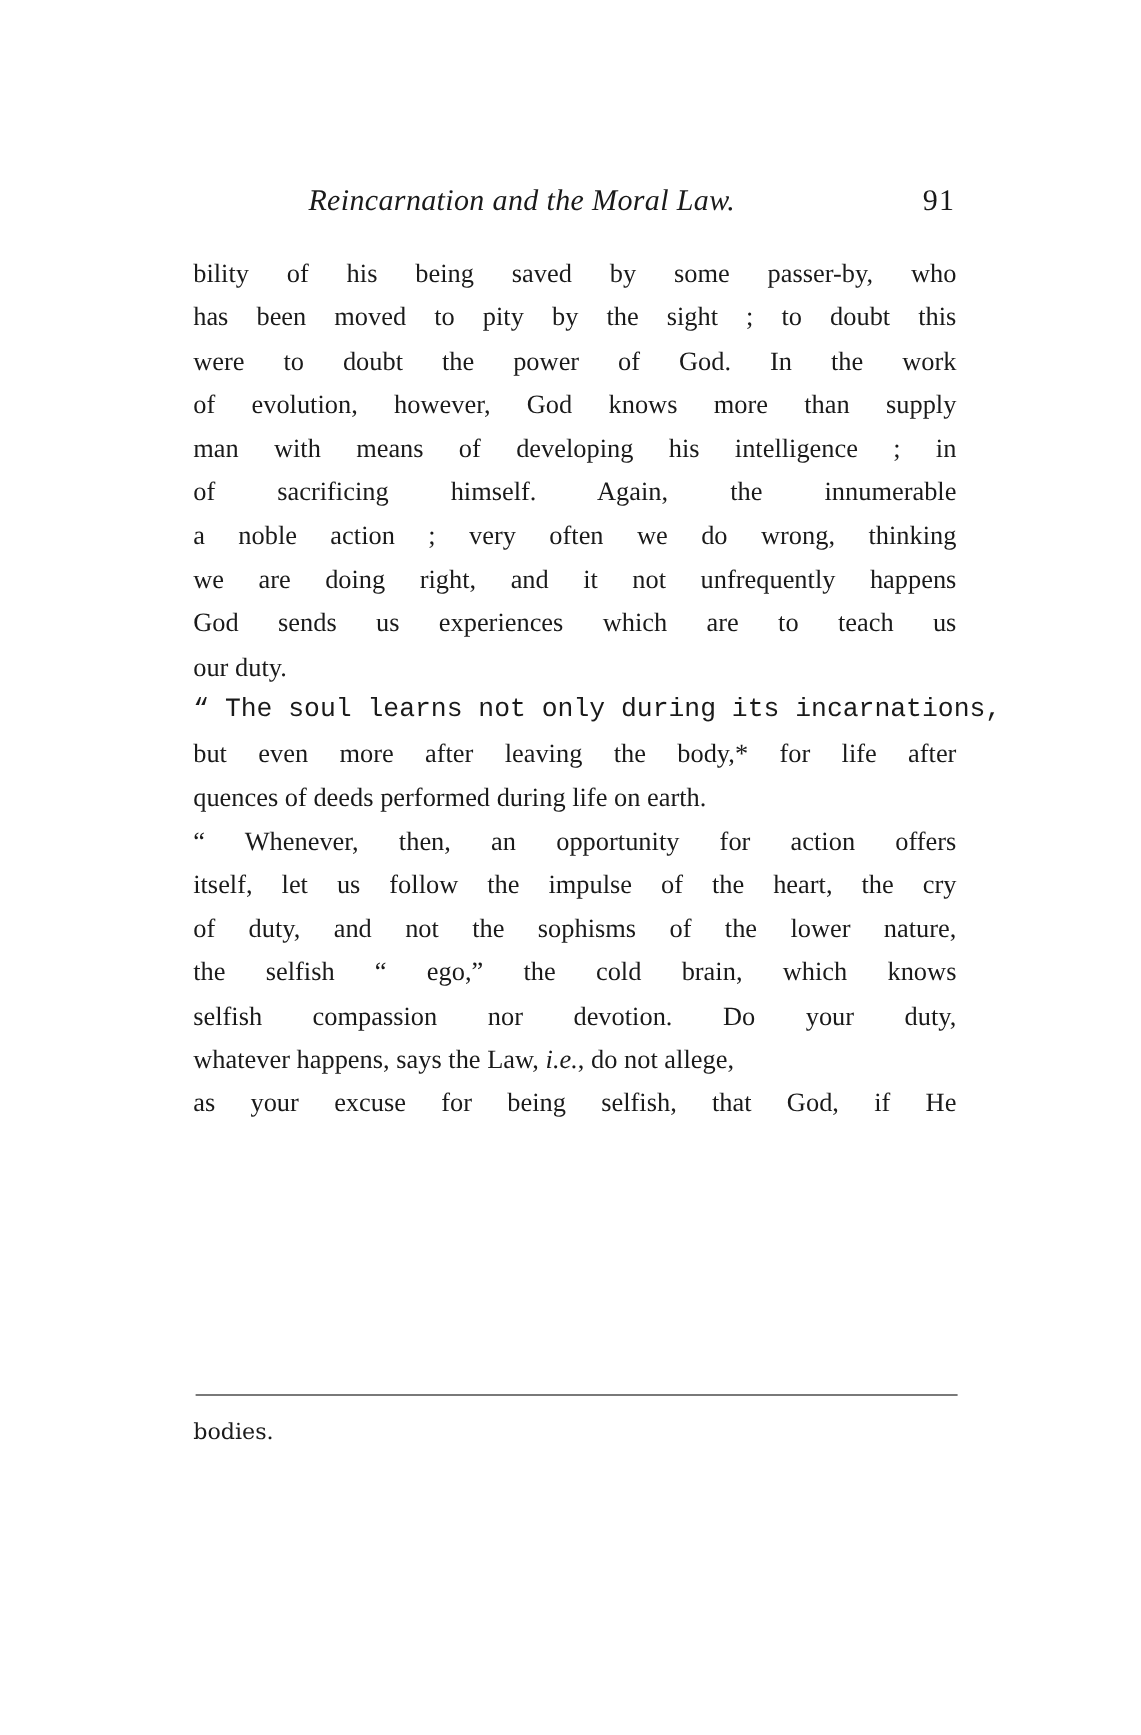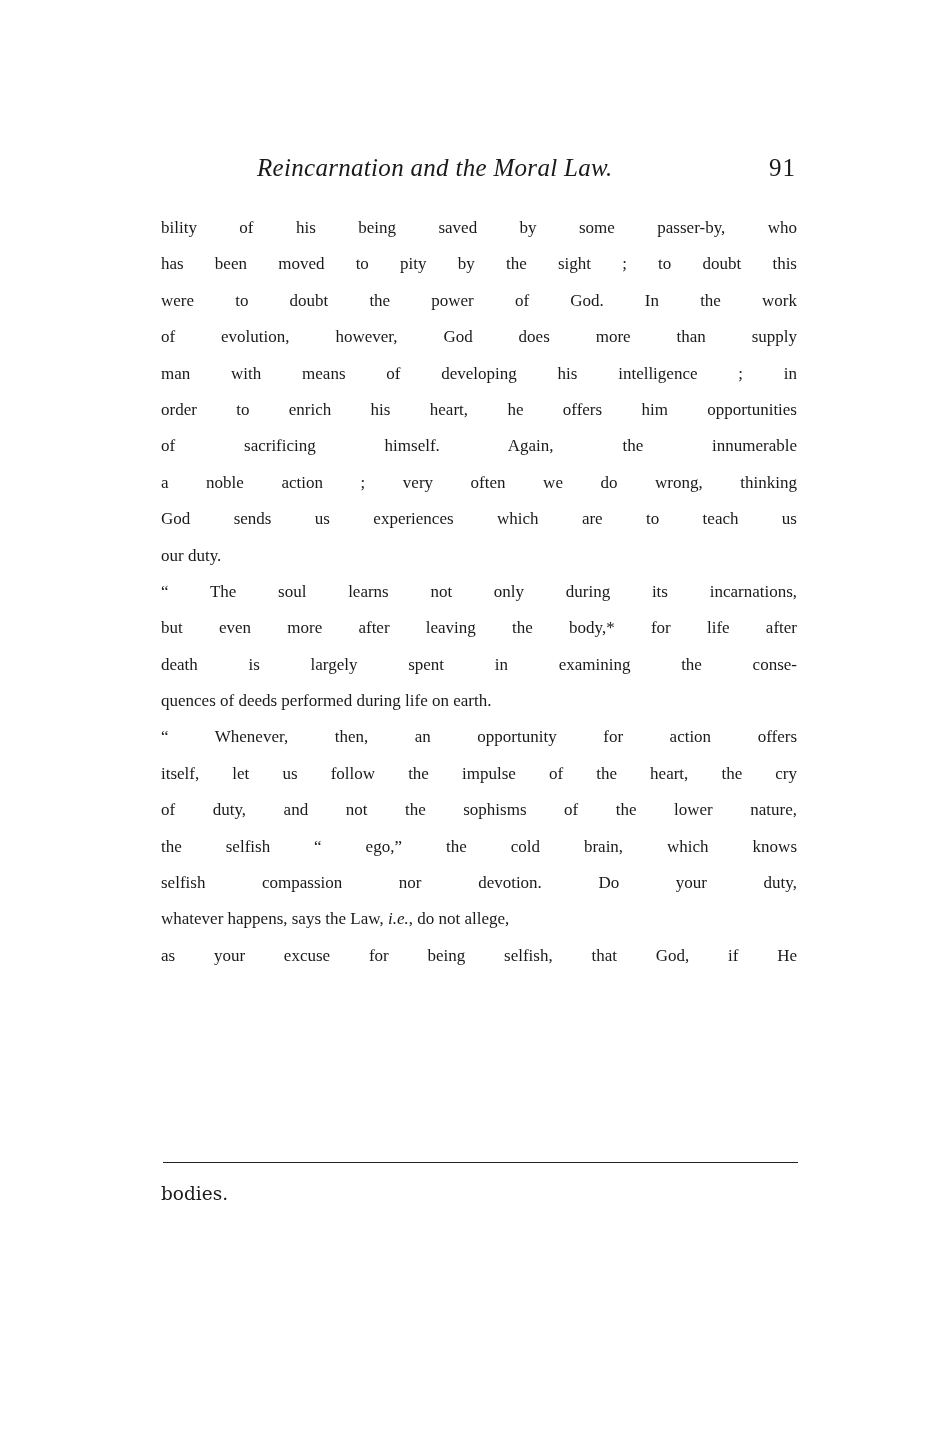--- a/index.html
+++ b/index.html
@@ -41,21 +41,21 @@
       right: 2px;
       top: 0;
       font-size: 25px;
       letter-spacing: 1px;
     }
     .body-text {
       position: absolute;
       top: 210px;
       left: 161px;
       width: 636px;
-      font-size: 17px;
+      font-size: 22px;
     }
     .line {
       height: 36.4px;
       line-height: 36.4px;
       white-space: nowrap;
       text-align: justify;
       text-align-last: justify;
       display: block;
     }
     .line.last {
@@ -95,30 +95,29 @@
 
   <div class="running-head">
     <span class="running-title">Reincarnation and the Moral Law.</span>
     <span class="page-number">91</span>
   </div>
 
   <div class="body-text">
     <span class="line">bility of his being saved by some passer-by, who</span>
     <span class="line">has been moved to pity by the sight ; to doubt this</span>
     <span class="line">were to doubt the power of God.  In the work</span>
-    <span class="line">of evolution, however, God does more than supply</span>
+    <span class="line">of evolution, however, God knows more than supply</span>
     <span class="line">man with means of developing his intelligence ; in</span>
-    <span class="line">order to enrich his heart, he offers him opportunities</span>
     <span class="line">of sacrificing himself.  Again, the innumerable</span>
     <span class="line">a noble action ; very often we do wrong, thinking</span>
+    <span class="line">we are doing right, and it not unfrequently happens</span>
     <span class="line">God sends us experiences which are to teach us</span>
     <span class="line last">our duty.</span>
-    <span class="line" style="padding-left: 0px; text-indent: 0px;">“ The soul learns not only during its incarnations,</span>
+    <span class="line" style="padding-left: 0px; text-indent: 0px; font-family: Liberation Mono, monospace;">“ The soul learns not only during its incarnations,</span>
     <span class="line">but even more after leaving the body,* for life after</span>
-    <span class="line">death is largely spent in examining the conse-</span>
     <span class="line last">quences of deeds performed during life on earth.</span>
     <span class="line" style="text-indent: 0px;">“ Whenever, then, an opportunity for action offers</span>
     <span class="line">itself, let us follow the impulse of the heart, the cry</span>
     <span class="line">of duty, and not the sophisms of the lower nature,</span>
     <span class="line">the selfish “ ego,” the cold brain, which knows</span>
     <span class="line">selfish compassion nor devotion.  Do your duty,</span>
     <span class="line" style="text-align:center;text-align-last:left;"><span>whatever happens, says the Law, </span><em>i.e.</em><span>, do not allege,</span></span>
     <span class="line">as your excuse for being selfish, that God, if He</span>
   </div>
 

